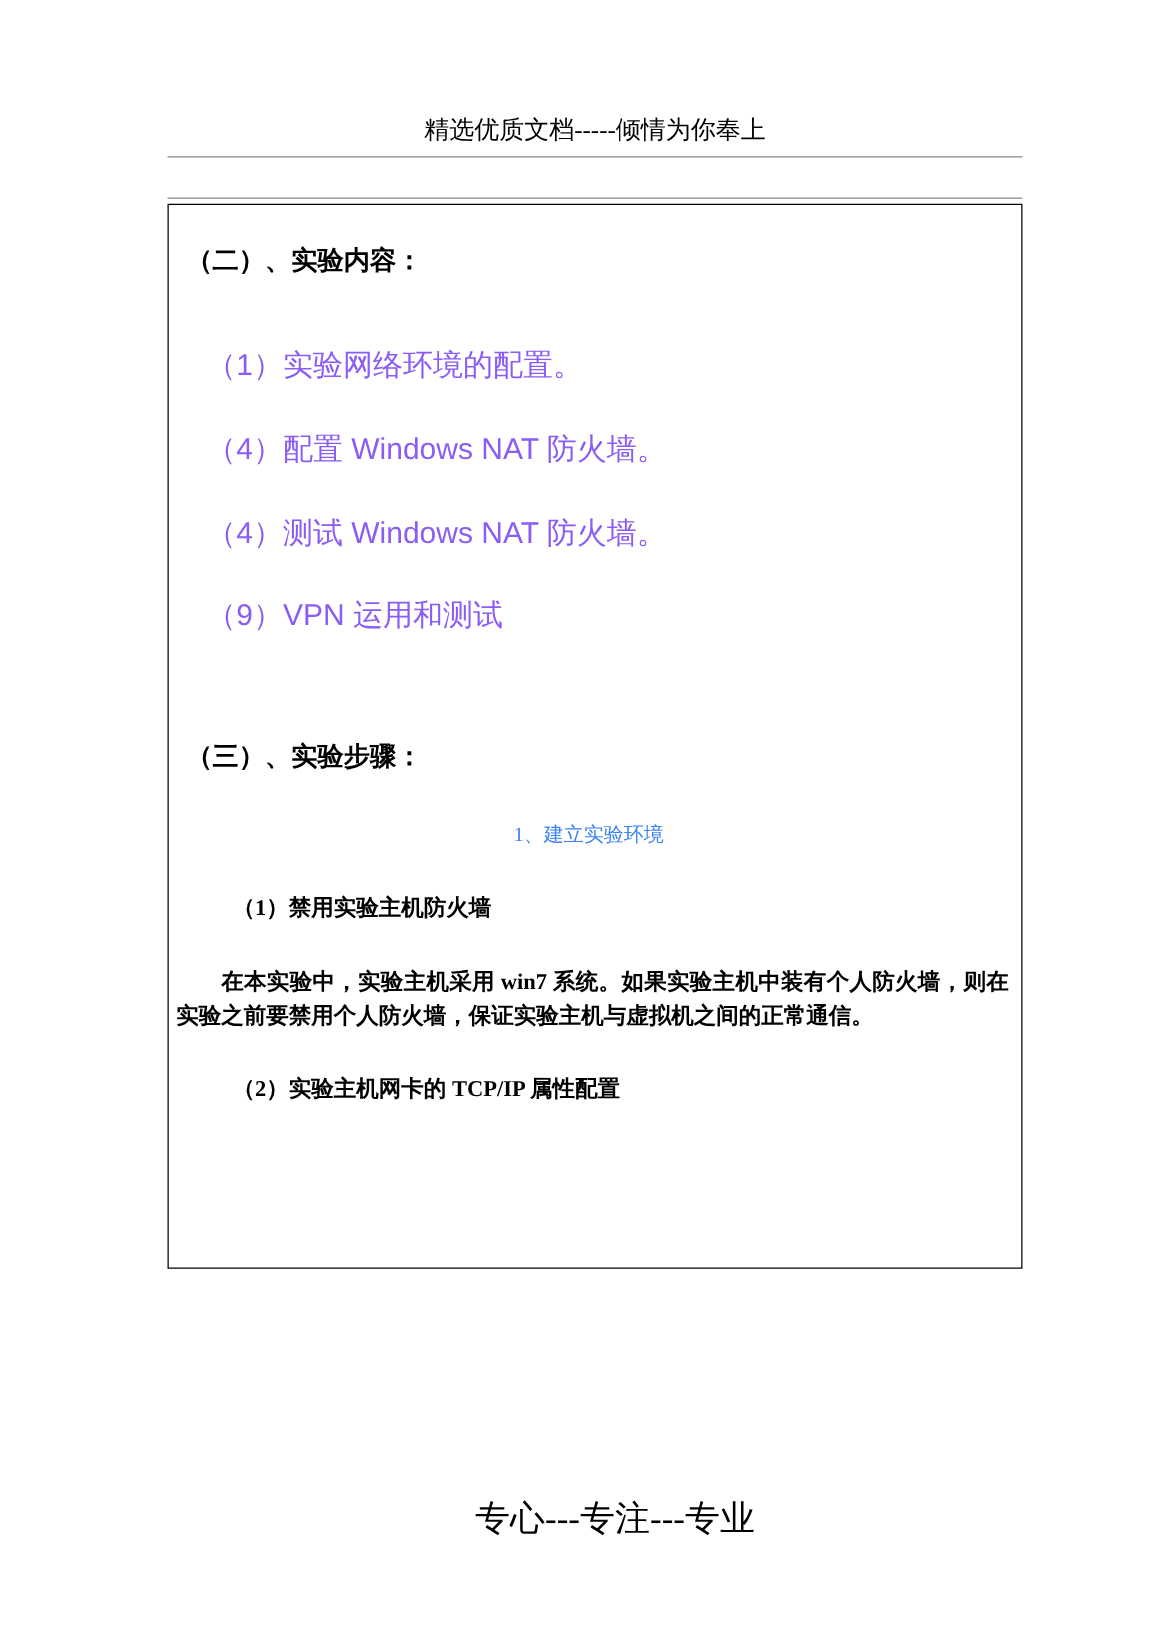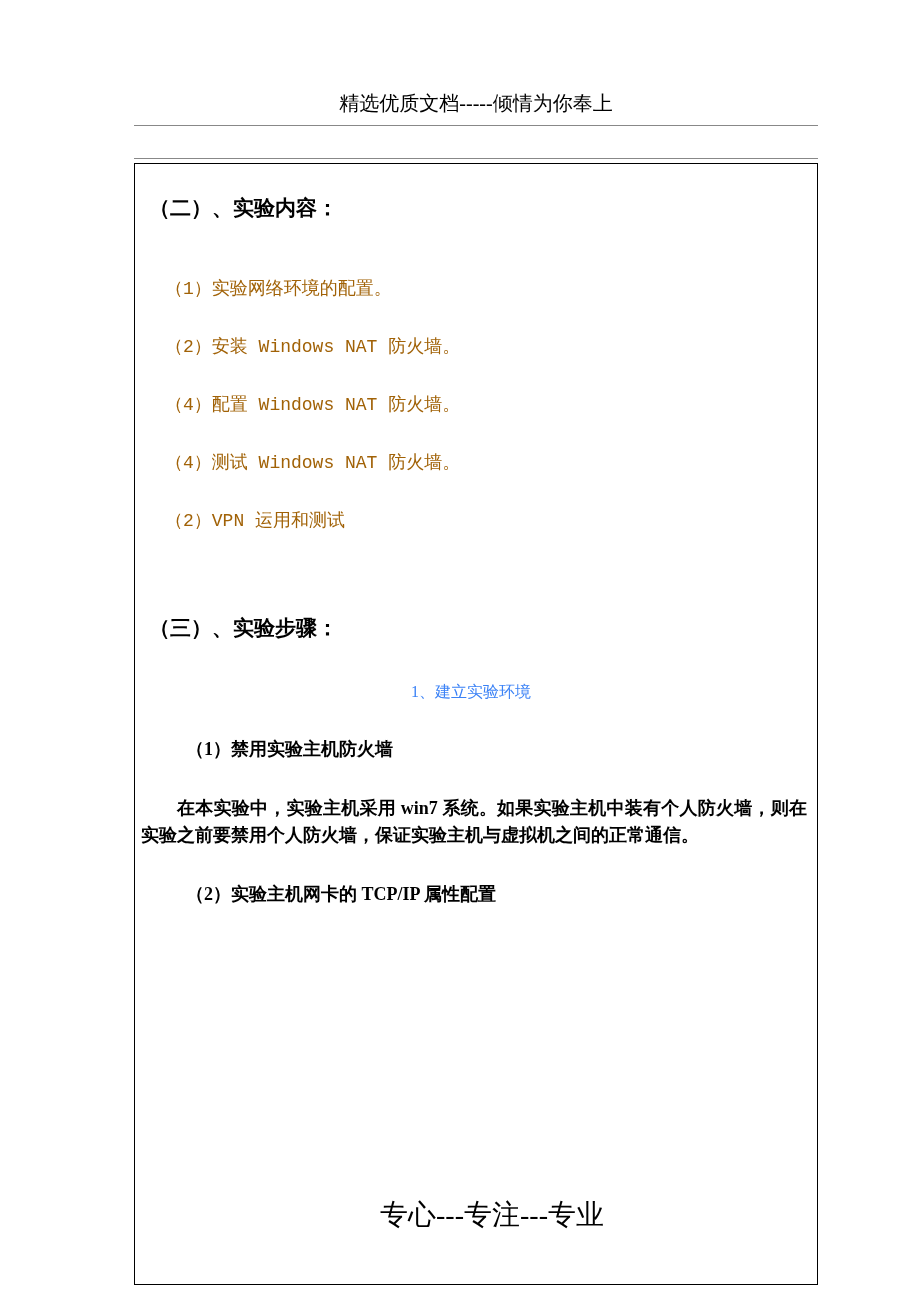--- a/index.html
+++ b/index.html
@@ -27,38 +27,38 @@
     }
     .header-rule {
       border: none;
       border-top: 1px solid #888;
       border-bottom: 1px solid #888;
       height: 3px;
     }
     .content-frame {
       margin: 4px 102px 0 102px;
       border: 1.5px solid #000;
-      height: 1122px;
+      height: 852px;
       padding: 14px 0 0 0;
       overflow: hidden;
     }
     .section-heading {
       font-size: 21px;
       font-weight: bold;
       color: #000;
       padding-left: 14px;
       margin-bottom: 6px;
       font-family: "SimHei", "黑体", sans-serif;
     }
     .list-block {
-      font-size: 18px;
-      color: #a16207;
+      font-size: 24px;
+      color: #8b5cf6;
       padding-left: 14px;
       line-height: 1.45;
-      font-family: Liberation Mono, monospace;
+      font-family: Liberation Sans, sans-serif;
     }
     .list-item {
       white-space: pre;
     }
     .spacer {
       height: 26px;
     }
     .step-title {
       font-size: 16px;
       color: #3b82f6;
@@ -101,24 +101,23 @@
 </div>
 <div class="header-rule-wrap">
   <hr class="header-rule">
 </div>
 
 <div class="content-frame">
 
   <div class="section-heading">（二）、实验内容：</div>
   <div class="list-block">
     <div class="list-item">（1）实验网络环境的配置。</div>
-    <div class="list-item">（2）安装 Windows NAT 防火墙。</div>
     <div class="list-item">（4）配置 Windows NAT 防火墙。</div>
     <div class="list-item">（4）测试 Windows NAT 防火墙。</div>
-    <div class="list-item">（2）VPN 运用和测试</div>
+    <div class="list-item">（9）VPN 运用和测试</div>
   </div>
 
   <div class="spacer"></div>
 
   <div class="section-heading">（三）、实验步骤：</div>
   <div class="step-title">1、建立实验环境</div>
 
   <div class="para indent-1">（1）禁用实验主机防火墙</div>
   <div class="para indent-2">在本实验中，实验主机采用 win7 系统。如果实验主机中装有个人防火墙，则在实验之前要禁用个人防火墙，保证实验主机与虚拟机之间的正常通信。</div>
 

